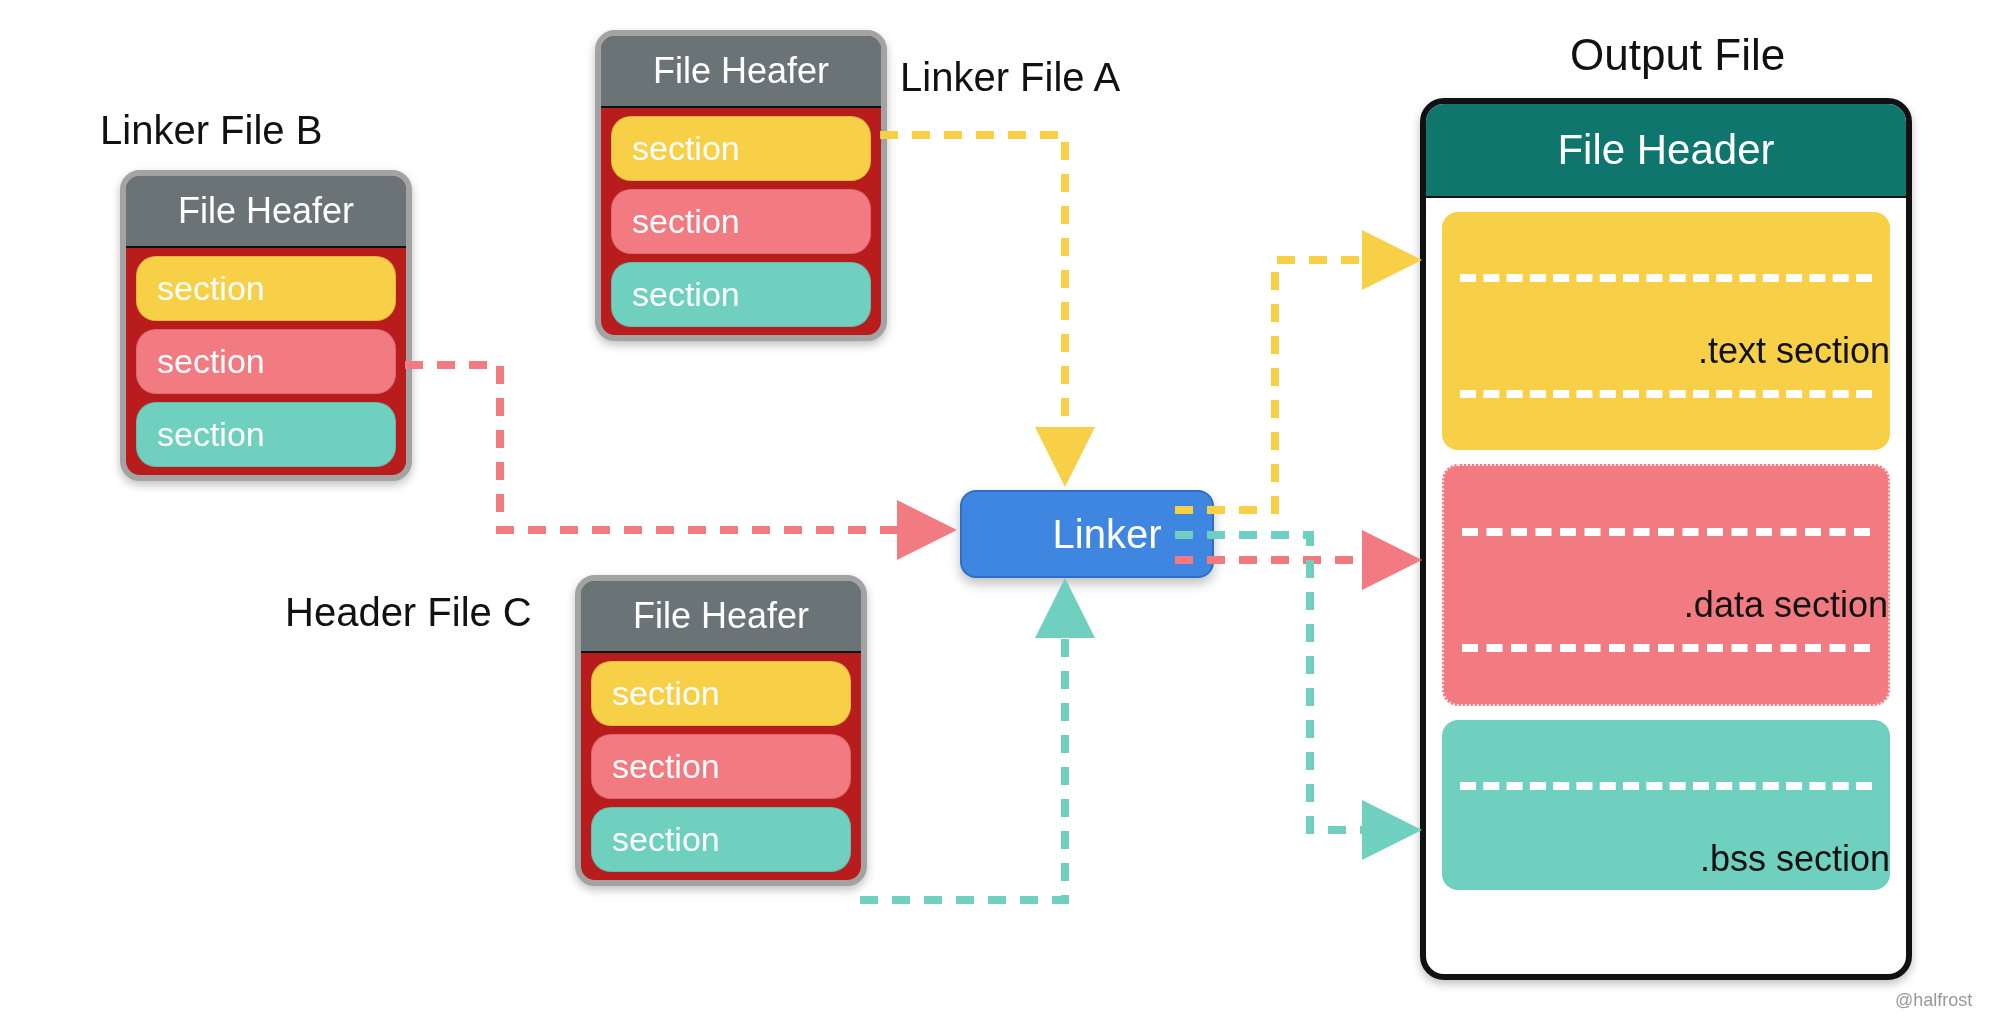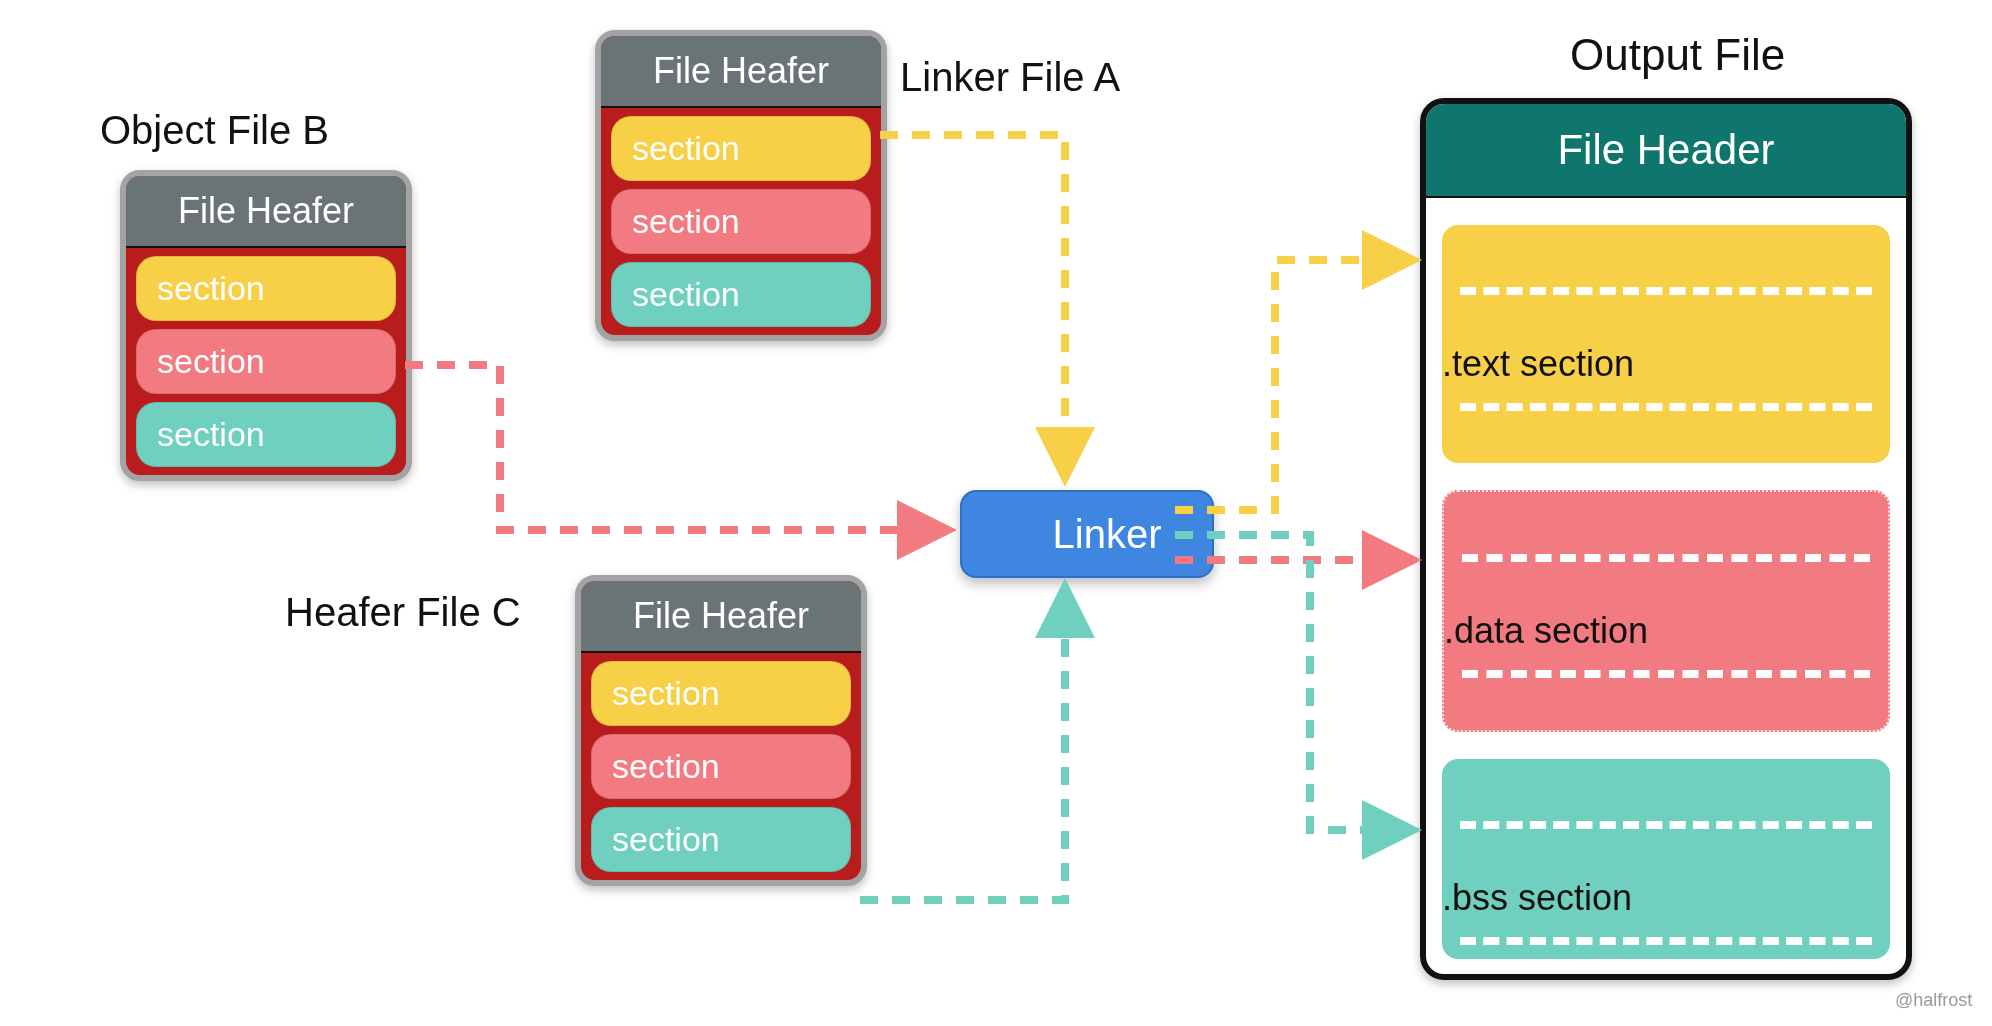--- a/index.html
+++ b/index.html
@@ -71,25 +71,25 @@
   }
   .out-header {
     background: #0f766e;
     color: #fff;
     font-size: 42px;
     text-align: center;
     padding: 22px 10px;
     border-bottom: 2px solid #111;
   }
   .out-sec {
-    margin: 27px 16px;
+    margin: 14px 16px;
     border-radius: 16px;
     font-size: 36px;
     color: #111;
-    text-align: left;
+    text-align: right;
     position: relative;
     overflow: hidden;
   }
   .out-yellow { background: #f7d048; }
   .out-pink   { background: #f27a81; border: 2px dotted rgba(255,255,255,0.8); }
   .out-teal   { background: #6fd0bf; }
 
   .dash-band {
     position: absolute;
     left: 18px;
@@ -111,23 +111,23 @@
     width: 1992px;
     height: 1026px;
     pointer-events: none;
   }
 </style>
 </head>
 <body>
 
 <div class="stage">
 
-  <div class="label" style="left:100px; top:108px;">Object File B</div>
+  <div class="label" style="left:100px; top:108px;">Linker File B</div>
   <div class="label" style="left:900px; top:55px;">Linker File A</div>
-  <div class="label" style="left:285px; top:590px;">Heafer File C</div>
+  <div class="label" style="left:285px; top:590px;">Header File C</div>
   <div class="label" style="left:1570px; top:30px; font-size:44px;">Output File</div>
 
   <div class="file-box" style="left:120px; top:170px; width:280px;">
     <div class="file-header">File Heafer</div>
     <div class="sec sec-yellow">section</div>
     <div class="sec sec-pink">section</div>
     <div class="sec sec-teal">section</div>
   </div>
 
   <div class="file-box" style="left:595px; top:30px; width:280px;">
@@ -154,21 +154,21 @@
       <div style="position:absolute; top:118px; left:0; right:0;">.text section</div>
       <div class="dash-band" style="top:178px;"></div>
     </div>
 
     <div class="out-sec out-pink" style="height:238px;">
       <div class="dash-band" style="top:62px;"></div>
       <div style="position:absolute; top:118px; left:0; right:0;">.data section</div>
       <div class="dash-band" style="top:178px;"></div>
     </div>
 
-    <div class="out-sec out-teal" style="height:200px;">
+    <div class="out-sec out-teal" style="height:170px;">
       <div class="dash-band" style="top:62px;"></div>
       <div style="position:absolute; top:118px; left:0; right:0;">.bss section</div>
       <div class="dash-band" style="top:178px;"></div>
     </div>
   </div>
 
   <svg class="arrows" viewBox="0 0 1992 1026">
     <defs>
       <marker id="arr-yellow" viewBox="0 0 12 12" refX="9" refY="6" markerWidth="9" markerHeight="9" orient="auto">
         <path d="M1,1 L11,6 L1,11 Z" fill="#f7d048"></path>

